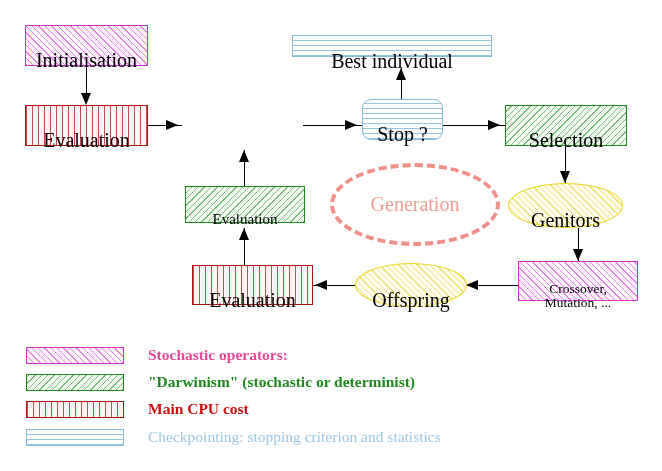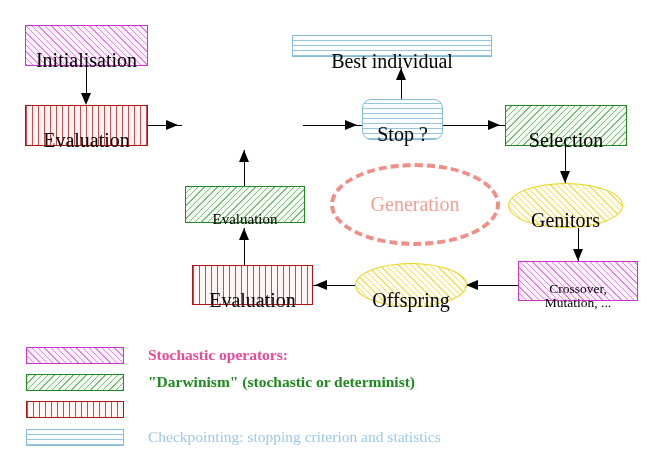--- a/index.html
+++ b/index.html
@@ -258,20 +258,21 @@
       <div class="legend-text lt-magenta">Stochastic operators:</div>
     </div>
 
     <div class="legend-row" style="top:31px;">
       <div class="legend-swatch pat-green"></div>
       <div class="legend-text lt-green">"Darwinism" (stochastic or determinist)</div>
     </div>
 
     <div class="legend-row" style="top:58px;">
       <div class="legend-swatch pat-red"></div>
+      <div class="legend-text lt-red">Main CPU cost</div>
     </div>
 
     <div class="legend-row" style="top:86px;">
       <div class="legend-swatch pat-blue"></div>
       <div class="legend-text lt-blue thin">Checkpointing: stopping criterion and statistics</div>
     </div>
 
   </div>
 
 </div>

